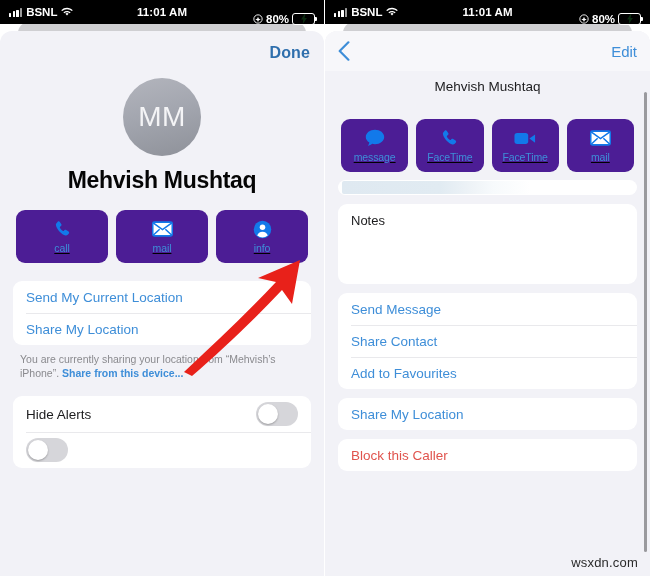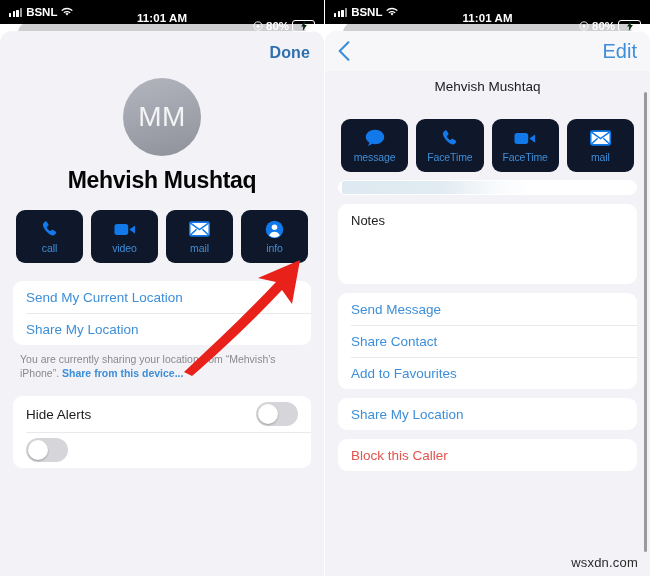--- a/index.html
+++ b/index.html
@@ -27,20 +27,21 @@
     overflow: hidden;
   }
   .phone.left  { border-right: 1px solid #ffffff; }
 
   
   .statusbar {
     position: relative;
     height: 22px;
     background: #000000;
     display: flex;
+    align-items: center;
     padding: 12px 9px;
     color: #ffffff;
     font-size: 11.5px;
     font-weight: bold;
     z-index: 40;
   }
   .sb-left  { display: flex; align-items: center; gap: 4px; flex: 1 1 0; }
   .sb-mid   { flex: 0 0 auto; letter-spacing: 0.1px; }
   .sb-right { display: flex; align-items: center; justify-content: flex-end;
               gap: 3px; flex: 1 1 0; margin-top: 14px; }
@@ -148,27 +149,28 @@
   
   .action-row {
     display: flex;
     gap: 8px;
     padding: 0 16px;
     margin-top: 16px;
   }
   .action-btn {
     flex: 1 1 0;
     height: 53px;
-    background: #0f172a;
+    background: #4c1d95;
     border-radius: 9px;
     display: flex;
     flex-direction: column;
     align-items: center;
     justify-content: center;
     gap: 3px;
+    text-decoration: underline;
   }
   .action-btn .glyph {
     height: 20px;
     display: flex;
     align-items: center;
     justify-content: center;
   }
   .action-btn .lbl {
     font-size: 10.5px;
     color: #3e8ed8;
@@ -245,21 +247,21 @@
   
   .navbar-edit {
     height: 40px;
     display: flex;
     align-items: center;
     justify-content: space-between;
     padding: 0 13px;
     background: #f7f7fa;
   }
   .back-chevron { width: 12px; height: 20px; }
-  .edit-btn { color: #3e8ed8; font-size: 20px; }
+  .edit-btn { color: #3e8ed8; font-size: 15px; }
 
   .sub-title {
     text-align: center;
     font-size: 13.5px;
     color: #1c1c1e;
     padding: 8px 0 9px 0;
   }
 
   .redacted-card {
     background: #ffffff;
@@ -379,29 +381,20 @@
 
         <div class="action-btn">
           <span class="glyph">
             <svg width="19" height="19" viewBox="0 0 20 20">
               <path d="M5.2 1.6c.7-.5 1.6-.3 2 .4l1.6 2.6c.4.6.2 1.4-.4 1.8l-1 .7c-.2.2-.3.5-.2.8.5 1.3 1.9 2.9 3.3 3.7.3.2.6.1.8-.1l.8-.9c.5-.5 1.2-.6 1.8-.2l2.5 1.7c.7.5.8 1.4.3 2l-1.2 1.4c-.6.7-1.5 1-2.4.8C9.4 15.5 4 10.3 3.1 5.6c-.2-.9.1-1.8.8-2.4z" fill="#1279ea"></path>
             </svg>
           </span>
           <span class="lbl">call</span>
         </div>
 
-        <div class="action-btn">
-          <span class="glyph">
-            <svg width="22" height="15" viewBox="0 0 24 16">
-              <rect x="0.5" y="2" width="15" height="12" rx="3" fill="#1279ea"></rect>
-              <path d="M16.8 8 23 3.5v9z" fill="#1279ea"></path>
-            </svg>
-          </span>
-          <span class="lbl">video</span>
-        </div>
 
         <div class="action-btn">
           <span class="glyph">
             <svg width="21" height="16" viewBox="0 0 22 16">
               <rect x="0.8" y="0.8" width="20.4" height="14.4" rx="1.6" fill="#fff" stroke="#1279ea" stroke-width="1.6"></rect>
               <path d="M1.2 1.5 11 8.6l9.8-7.1" fill="none" stroke="#1279ea" stroke-width="1.6"></path>
               <path d="M1.2 14.6 8 8.2M20.8 14.6 14 8.2" fill="none" stroke="#1279ea" stroke-width="1.6"></path>
             </svg>
           </span>
           <span class="lbl">mail</span>

